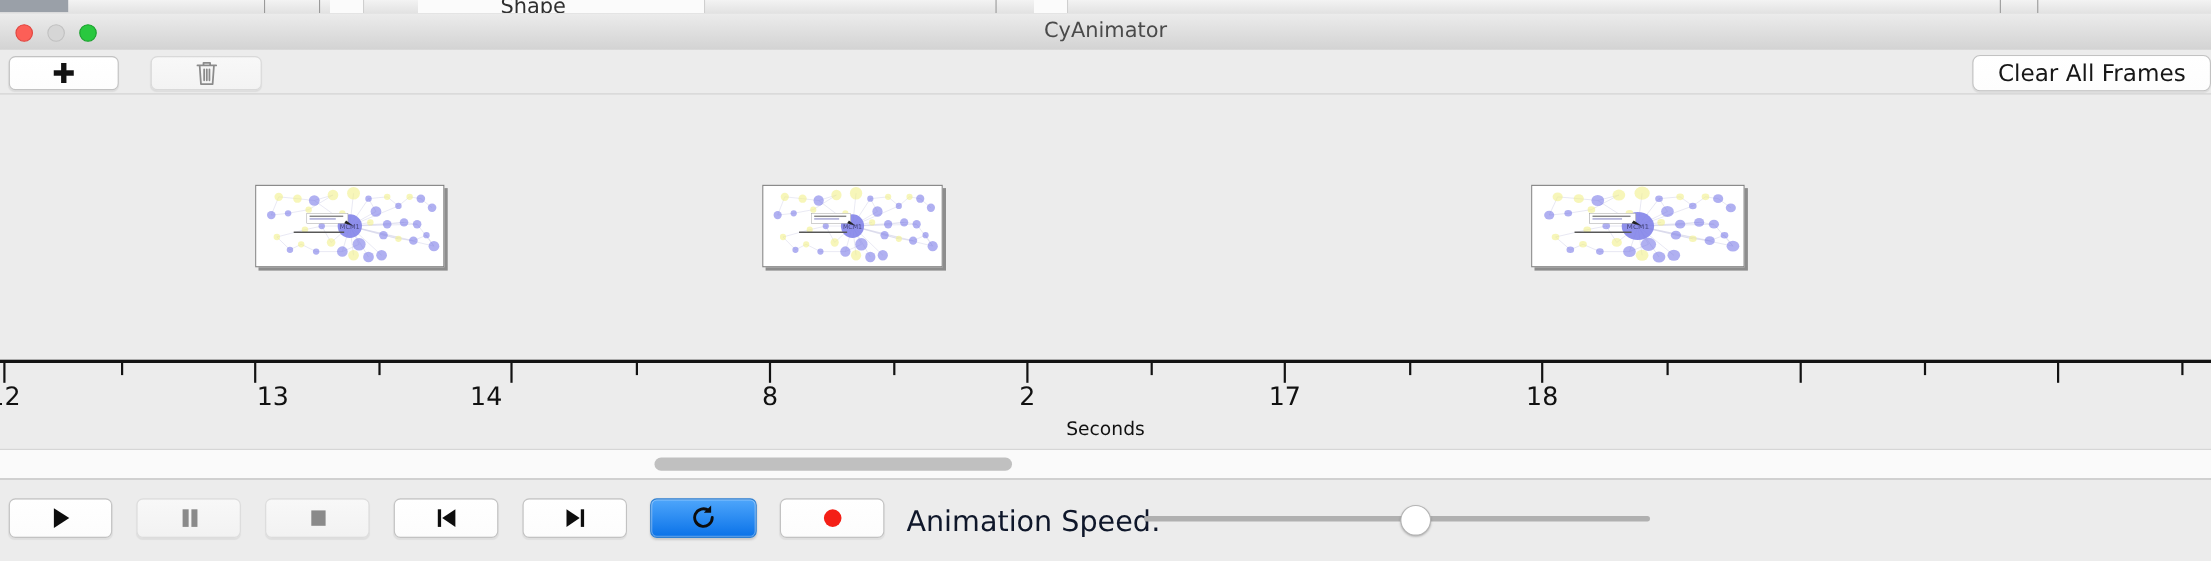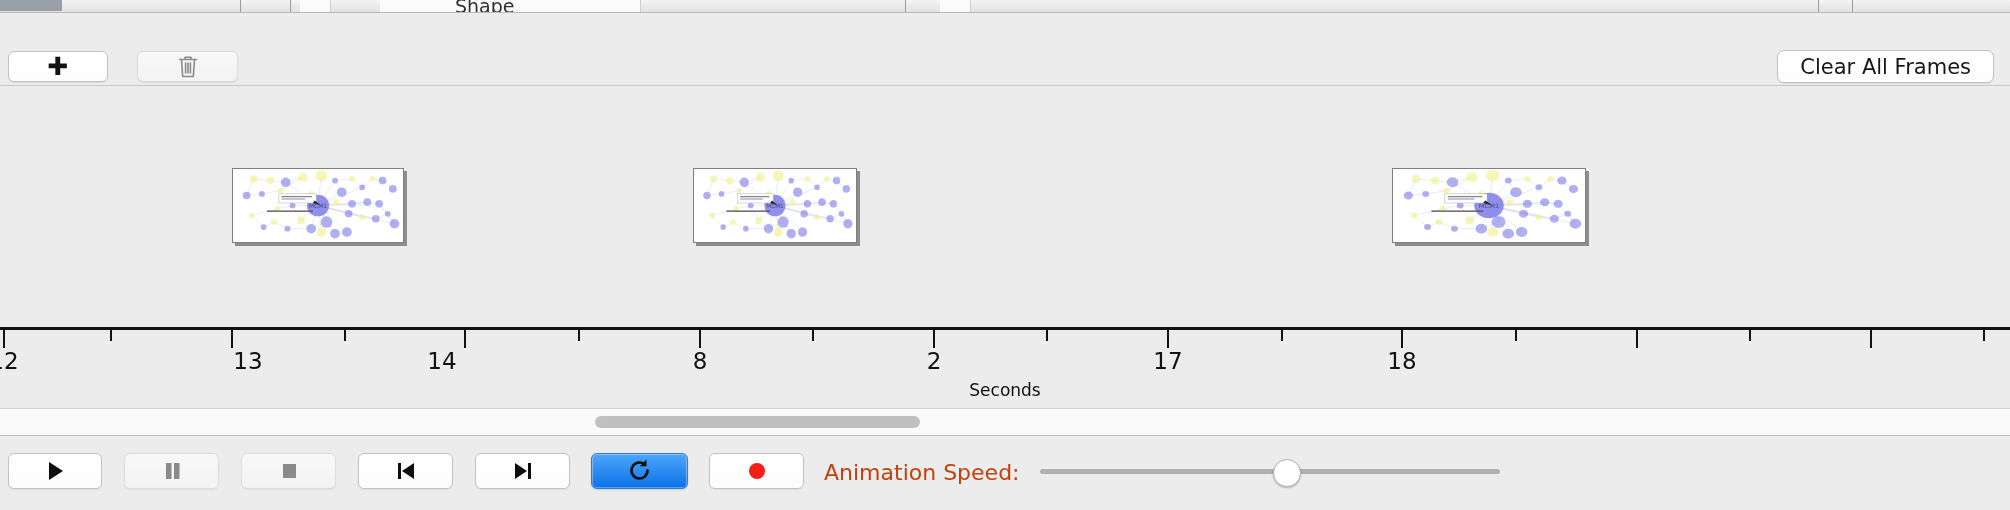--- a/index.html
+++ b/index.html
@@ -57,21 +57,21 @@
     background: linear-gradient(#ffffff, #fdfdfd);
     box-shadow: 0 1px 1px rgba(0,0,0,0.07);
     display: flex; align-items: center; justify-content: center;
     box-sizing: border-box;
     cursor: default;
   }
   .btn.disabled { background: linear-gradient(#f8f8f8, #f3f3f3); border-color: #d9d9d9; }
   .plus-btn  { left: 8px;  top: 6px; width: 100px; height: 31px; }
   .trash-btn { left: 137px; top: 6px; width: 101px; height: 31px; }
   .clear-btn {
-    right: 16px; top: 5px; height: 33px; padding: 0 22px;
+    right: 0; top: 5px; height: 33px; padding: 0 22px;
     font-size: 21px; color: #171717;
     border-radius: 7px;
   }
   .glyph-plus { font-size: 25px; font-weight: bold; color: #121212; line-height: 1; }
 
   
   .timeline {
     position: absolute; left: 0; top: 86px; width: 2010px; height: 322px;
     background: #ececec;
     overflow: hidden;
@@ -130,21 +130,21 @@
     display: flex; align-items: center; justify-content: center;
     box-sizing: border-box; cursor: default;
   }
   .cbtn.dis { background: linear-gradient(#f8f8f8, #f2f2f2); border-color: #dcdcdc; }
   .cbtn.active {
     background: linear-gradient(#4ea6fb, #0a72e8);
     border-color: #2e7fd1;
     box-shadow: 0 0 0 1px rgba(255,255,255,0.35) inset, 0 1px 2px rgba(0,0,0,0.15);
   }
   .speed-label {
-    position: absolute; top: 24px; font-size: 22px; color: #c2410c; white-space: nowrap;
+    position: absolute; top: 24px; font-size: 26px; color: #0f172a; white-space: nowrap;
   }
   .slider-track {
     position: absolute; top: 33px; height: 5px; background: #b0b0b0; border-radius: 3px;
   }
   .slider-knob {
     position: absolute; top: 23px; width: 26px; height: 26px; border-radius: 50%;
     background: #ffffff; border: 1px solid #b4b4b4;
     box-shadow: 0 1px 2px rgba(0,0,0,0.25);
   }
 </style>
@@ -159,20 +159,26 @@
     <div class="bg-chip" style="left:380px;width:260px;"></div>
     <div class="bg-chip" style="left:940px;width:30px;"></div>
     <div class="bg-tick" style="left:240px;"></div>
     <div class="bg-tick" style="left:290px;"></div>
     <div class="bg-tick" style="left:905px;"></div>
     <div class="bg-tick" style="left:1818px;"></div>
     <div class="bg-tick" style="left:1852px;"></div>
     <div class="bg-text">Shape</div>
   </div>
 
+  <div class="titlebar">
+    <div class="traffic tl-close"></div>
+    <div class="traffic tl-min"></div>
+    <div class="traffic tl-max"></div>
+    <div class="title-text">CyAnimator</div>
+  </div>
 
   <div class="toolbar">
     <div class="btn plus-btn">
       <span class="glyph-plus">✚</span>
     </div>
     <div class="btn trash-btn disabled">
       <svg width="22" height="25" viewBox="0 0 22 25">
         <path d="M2.5 5.5h17M8 5.5V3.2h6v2.3M4.5 5.5l1.2 17h10.6l1.2-17M8.6 9v10M11 9v10M13.4 9v10" fill="none" stroke="#8b8b8b" stroke-width="1.6" stroke-linecap="round" stroke-linejoin="round"></path>
       </svg>
     </div>

